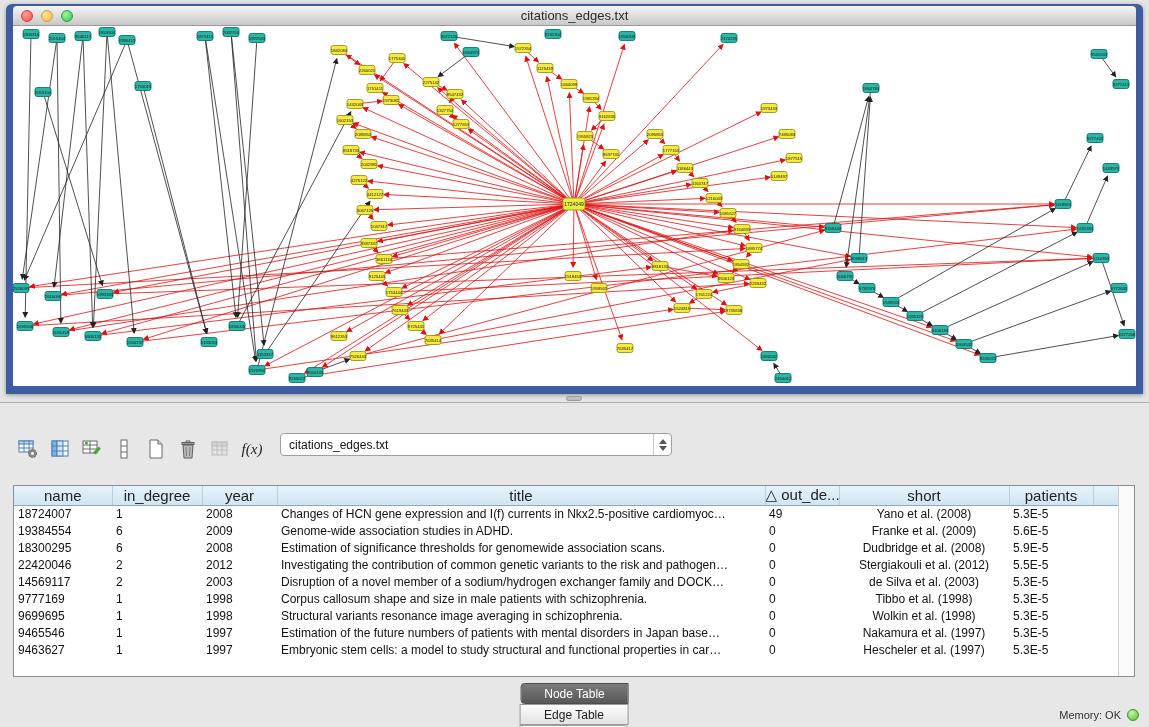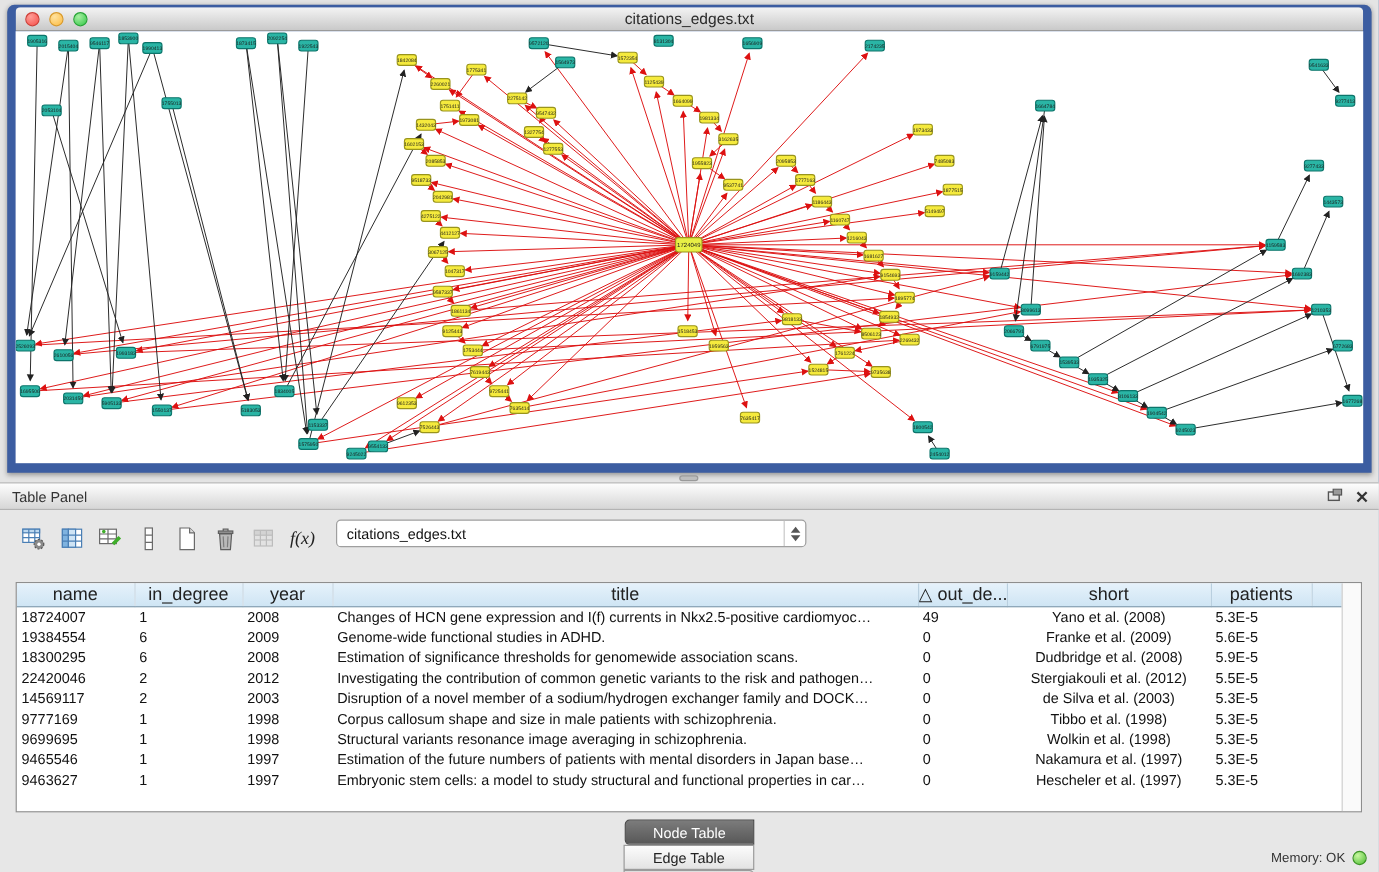--- a/index.html
+++ b/index.html
@@ -685,34 +685,20 @@
           <rect x="762" y="347.5" width="16" height="9" rx="2.2" fill="#2ab5a5" stroke="#0c756b" stroke-width="0.9"></rect>
           <text x="770" y="353.6" text-anchor="middle" font-size="4.2" fill="#1a1a1a">2454012</text>
         </g>
       </svg>
   </div>
 </div>
 
 <div class="divider-handle"></div>
 
 <div class="table-panel">
-  <div class="panel-header">
-    <div class="panel-title">Table Panel</div>
-    <div class="panel-header-icons">
-      <button class="float-btn">
-        <svg width="13" height="11" viewBox="0 0 13 11">
-          <rect x="1" y="3" width="9" height="7" fill="none" stroke="#555" stroke-width="1.2"></rect>
-          <rect x="5" y="0.5" width="7" height="5" fill="#9a9a9a" stroke="#555" stroke-width="1"></rect>
-        </svg>
-      </button>
-      <button class="close-btn">
-        <span>✕</span>
-      </button>
-    </div>
-  </div>
 
   <div class="toolbar">
     <button class="tb-btn">
       <svg width="22" height="22" viewBox="0 0 22 22">
         <rect x="2" y="3" width="14" height="11" fill="#fff" stroke="#4a7fb5"></rect>
         <rect x="2" y="3" width="14" height="3" fill="#bcd8ef" stroke="#4a7fb5"></rect>
         <line x1="7" y1="3" x2="7" y2="14" stroke="#4a7fb5"></line>
         <line x1="12" y1="3" x2="12" y2="14" stroke="#4a7fb5"></line>
         <line x1="2" y1="10" x2="16" y2="10" stroke="#4a7fb5"></line>
         <circle cx="15.5" cy="15.5" r="4" fill="#8a8a8a" stroke="#555" stroke-dasharray="1.6 1.3"></circle>
@@ -814,21 +800,21 @@
             <td>Changes of HCN gene expression and I(f) currents in Nkx2.5-positive cardiomyoc…</td>
             <td>49</td>
             <td>Yano et al. (2008)</td>
             <td>5.3E-5</td>
             <td></td>
           </tr>
           <tr>
             <td>19384554</td>
             <td>6</td>
             <td>2009</td>
-            <td>Genome-wide functional studies in ADHD.</td>
+            <td>Genome-wide association studies in ADHD.</td>
             <td>0</td>
             <td>Franke et al. (2009)</td>
             <td>5.6E-5</td>
             <td></td>
           </tr>
           <tr>
             <td>18300295</td>
             <td>6</td>
             <td>2008</td>
             <td>Estimation of significance thresholds for genomewide association scans.</td>

